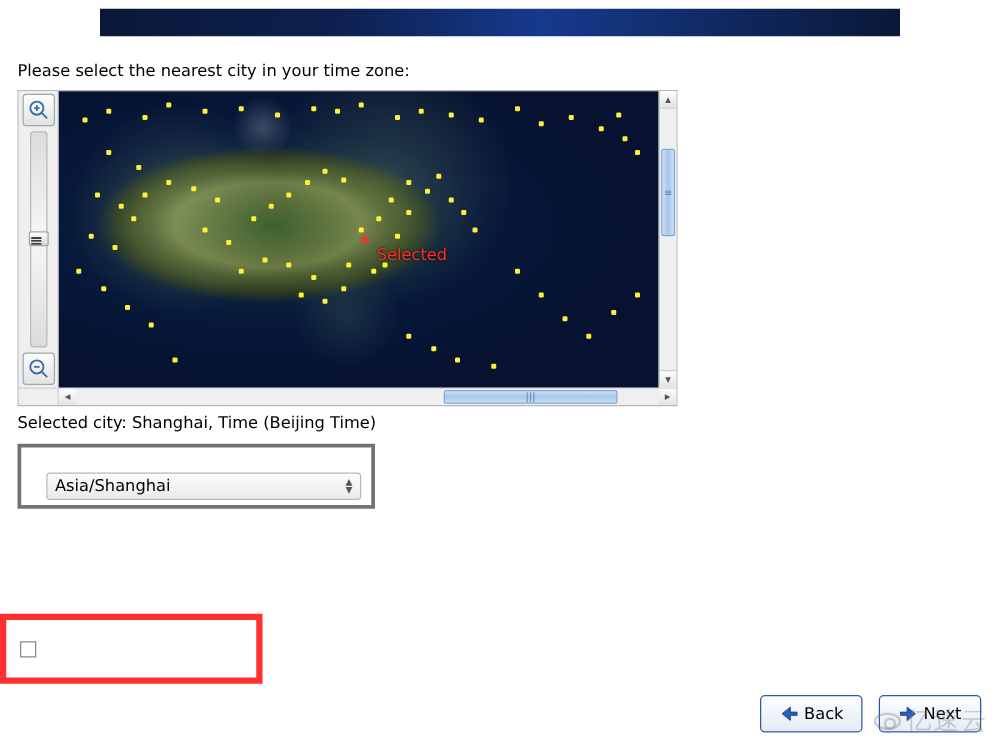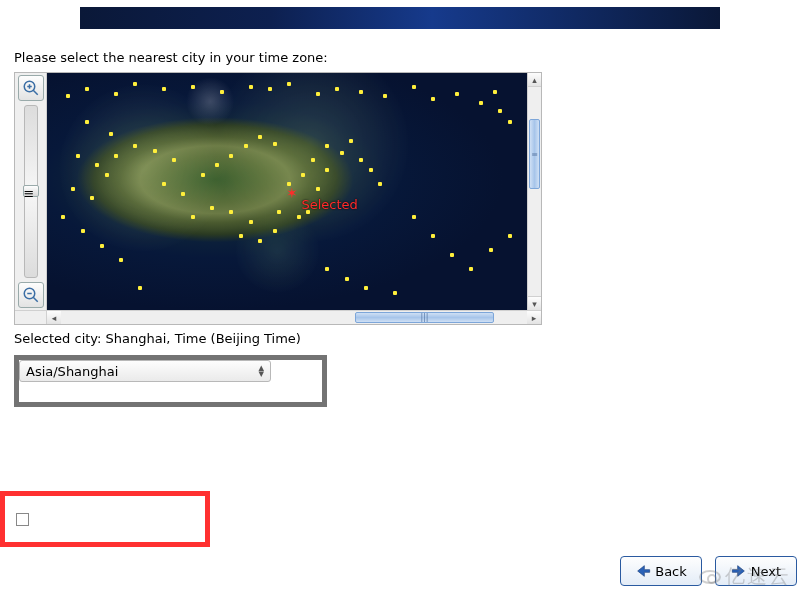--- a/index.html
+++ b/index.html
@@ -161,22 +161,22 @@
     position:absolute;top:1px;bottom:1px;left:63%;width:30%;
     background:linear-gradient(#cfe0f5,#a7c5ea,#cfe0f5);
     border:1px solid #7da6d9;border-radius:2px;
     display:flex;align-items:center;justify-content:center;color:#5a7aa6;font-size:8px;
   }
   .selected-city-text{
     position:absolute;left:14px;top:331px;
   }
   .highlight-box-1{
     position:absolute;left:14px;top:355px;
-    width:313px;height:52px;border:5px solid #737373;
-    padding:0;
+    width:286px;height:52px;border:3px solid #737373;
+    padding:20px;
   }
   .tz-select{
     width:252px;height:22px;
     border:1px solid #b8b8b8;border-radius:3px;
     background:linear-gradient(#fdfdfd,#eaeaea);
     display:flex;align-items:center;justify-content:space-between;
     padding:0 6px;cursor:pointer;font-size:13px;
   }
   .tz-select .chev{font-size:11px;color:#555;line-height:6px;}
   .highlight-box-2{
@@ -184,21 +184,21 @@
     width:210px;height:56px;border:5px solid #ff3030;
     padding:9px 11px;display:flex;align-items:center;gap:6px;
   }
   .checkbox{
     width:13px;height:13px;border:1px solid #888;background:#fff;cursor:pointer;
   }
   .utc-label-frame{
     border:1px solid #b8b8b8;padding:2px 5px;background:#f5f5f5;
   }
   .footer-buttons{
-    position:absolute;right:0;bottom:6px;display:flex;gap:13px;
+    position:absolute;right:12px;bottom:6px;display:flex;gap:13px;
   }
   .nav-btn{
     min-width:82px;height:30px;
     border:1px solid #2a5aa0;border-radius:4px;
     background:linear-gradient(#fefefe,#e3ecf7);
     display:flex;align-items:center;justify-content:center;gap:4px;
     padding:0 10px;cursor:pointer;font-size:13px;
   }
   .nav-btn svg{width:16px;height:16px;}
   .watermark{

